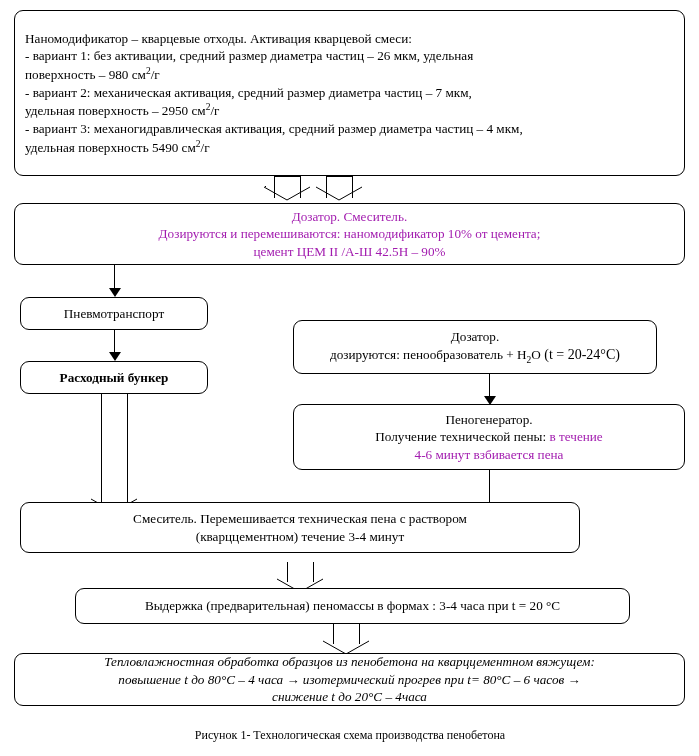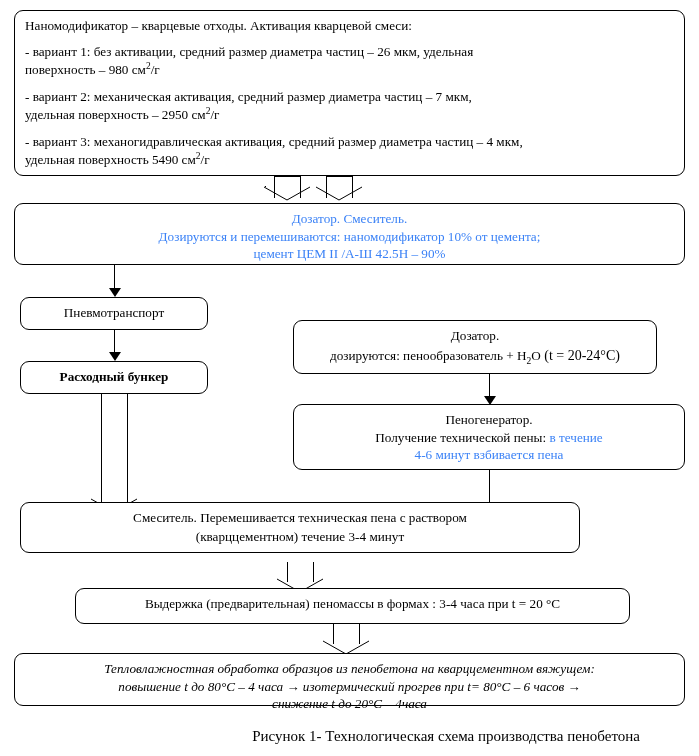--- a/index.html
+++ b/index.html
@@ -24,35 +24,35 @@
     position: absolute;
     box-sizing: border-box;
     border: 1px solid #000000;
     border-radius: 9px;
     background: #ffffff;
     font-size: 13.2px;
     line-height: 1.33;
     padding: 6px 10px;
     display: flex;
     flex-direction: column;
-    justify-content: space-between;
+    justify-content: center;
   }
   .box.center {
     text-align: center;
     align-items: center;
   }
   .box.left {
     text-align: left;
   }
   .line {
     margin: 0;
     padding: 0;
   }
   .olive {
-    color: #3b82f6;
+    color: #a21caf;
   }
   .sup {
     font-size: 0.72em;
     vertical-align: super;
   }
   .sub {
     font-size: 0.72em;
     vertical-align: sub;
   }
   .small {
@@ -75,22 +75,22 @@
   .arrow-down {
     position: absolute;
     width: 0;
     height: 0;
     border-left: 6px solid transparent;
     border-right: 6px solid transparent;
     border-top: 9px solid #000000;
   }
   .caption {
     position: absolute;
-    font-size: 15px;
-    text-align: right;
+    font-size: 12px;
+    text-align: center;
   }
 </style>
 </head>
 <body>
 
 <div class="canvas">
 
   <div class="box left" style="left:14px; top:10px; width:671px; height:166px;">
     <p class="line">Наномодификатор – кварцевые отходы. Активация кварцевой смеси:</p>
     <p class="line">

